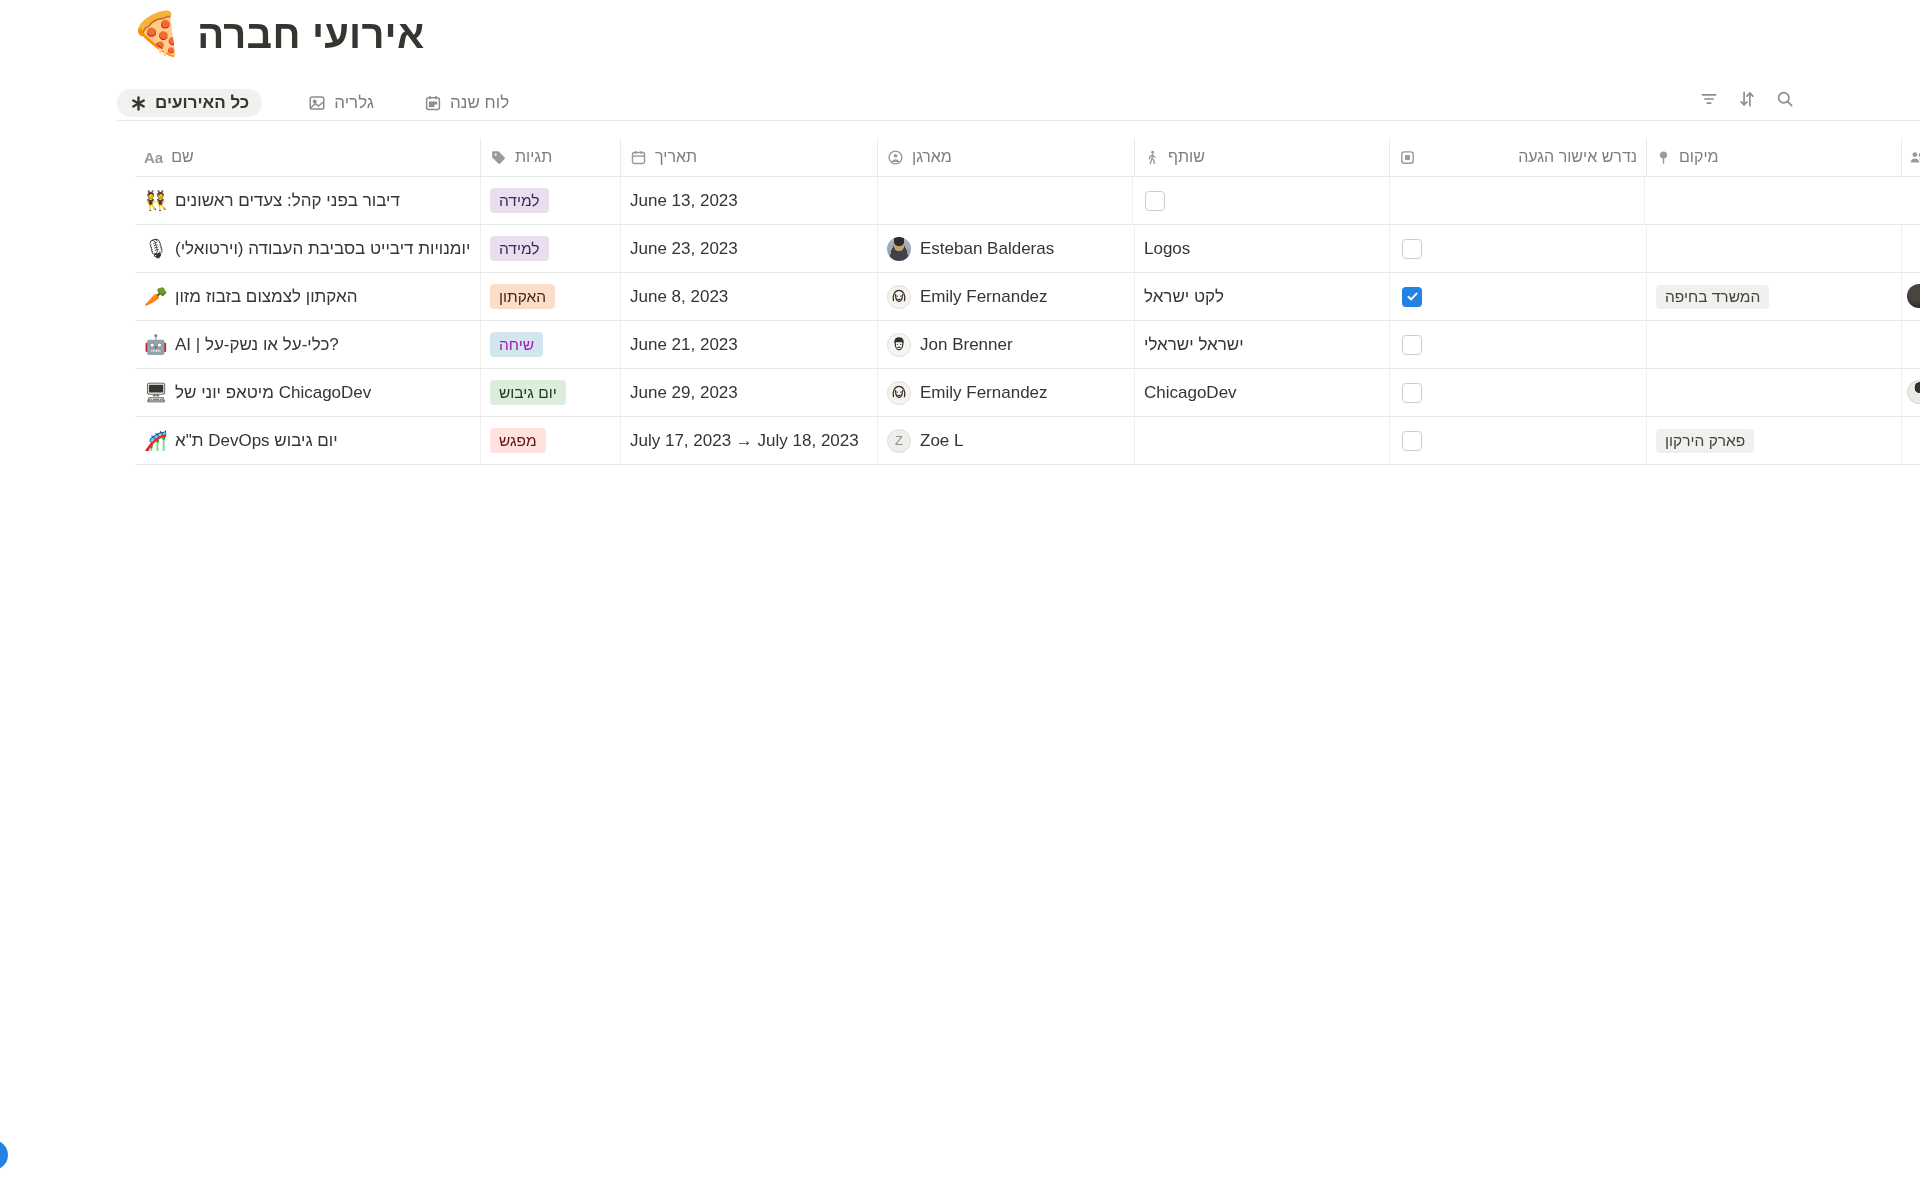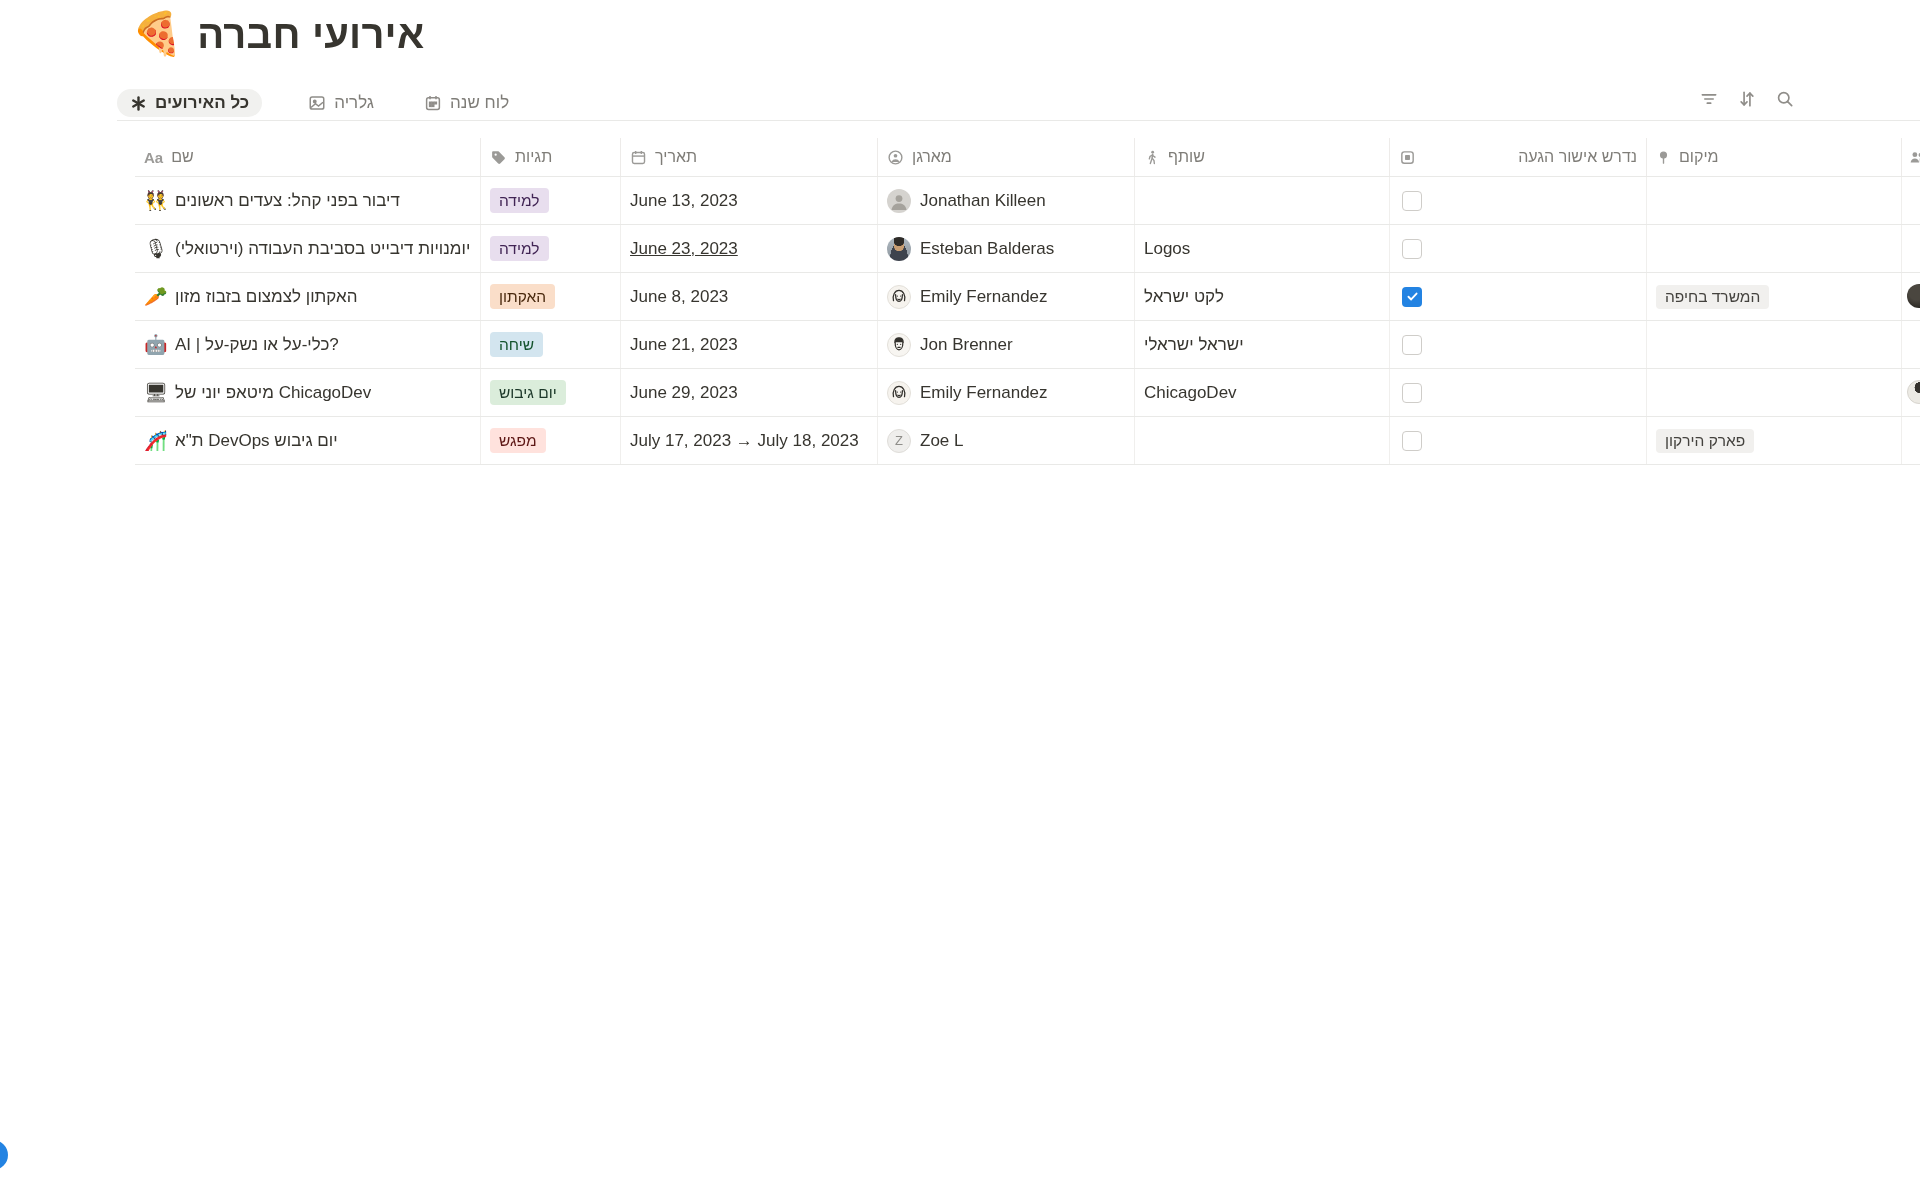--- a/index.html
+++ b/index.html
@@ -235,45 +235,36 @@
           <div class="td name-cell" style="width: 346px;">
             <span class="row-emoji">👯</span>
             <span class="row-name" dir="rtl">דיבור בפני קהל: צעדים ראשונים</span>
           </div>
           <div class="td" style="width: 140px;">
             <span class="tag" style="background: rgb(232, 222, 238); color: rgb(65, 36, 84);">למידה</span>
           </div>
           <div class="td" style="width: 257px;">
             <span>June 13, 2023</span>
           </div>
-          <div class="td organizer-cell" style="width: 257px;">
-            <span class="avatar silhouette">
-              <svg width="24" height="24" viewBox="0 0 24 24">
-                <circle cx="12" cy="9.6" r="3.4" fill="#a5a29c"></circle>
-                <path d="M4.5 21 C5.3 16.2 8.3 14.6 12 14.6 C15.7 14.6 18.7 16.2 19.5 21 Z" fill="#a5a29c"></path>
-              </svg>
-            </span>
-            <span>Jonathan Killeen</span>
-          </div>
           <div class="td" style="width: 255px;"></div>
           <div class="td" style="width: 257px; padding-left: 12px;">
             <span class="checkbox"></span>
           </div>
           <div class="td" style="width: 255px;"></div>
           <div class="td edge-cell" style="width: 18px; padding: 0px;"></div>
         </div>
         <div class="tr">
           <div class="td name-cell" style="width: 346px;">
             <span class="row-emoji">🎙</span>
             <span class="row-name" dir="rtl">יומנויות דיבייט בסביבת העבודה (וירטואלי)</span>
           </div>
           <div class="td" style="width: 140px;">
             <span class="tag" style="background: rgb(232, 222, 238); color: rgb(65, 36, 84);">למידה</span>
           </div>
-          <div class="td" style="width: 257px; text-decoration: underline;">
+          <div class="td" style="width: 257px;">
             <span>June 23, 2023</span>
           </div>
           <div class="td organizer-cell" style="width: 257px;">
             <span class="avatar photo"></span>
             <span>Esteban Balderas</span>
           </div>
           <div class="td" style="width: 255px;">
             <span dir="auto">Logos</span>
           </div>
           <div class="td" style="width: 257px; padding-left: 12px;">
@@ -321,21 +312,21 @@
           <div class="td edge-cell" style="width: 18px; padding: 0px;">
             <span class="edge-avatar dark"></span>
           </div>
         </div>
         <div class="tr">
           <div class="td name-cell" style="width: 346px;">
             <span class="row-emoji">🤖</span>
             <span class="row-name" dir="ltr">AI | כלי-על או נשק-על?</span>
           </div>
           <div class="td" style="width: 140px;">
-            <span class="tag" style="background: rgb(211, 229, 239); color: #14532d;">שיחה</span>
+            <span class="tag" style="background: rgb(211, 229, 239); color: #a21caf;">שיחה</span>
           </div>
           <div class="td" style="width: 257px;">
             <span>June 21, 2023</span>
           </div>
           <div class="td organizer-cell" style="width: 257px;">
             <span class="avatar sketch-m">
               <svg width="22" height="22" viewBox="0 0 24 24" fill="none" stroke="#33312d" stroke-width="1.4" stroke-linecap="round">
                 <path d="M7.5 9 C7.5 5.8 9.5 4.2 12 4.2 C14.5 4.2 16.5 5.8 16.5 9" fill="#33312d"></path>
                 <path d="M7.8 9.5 C7.8 14 9.6 17.2 12 17.2 C14.4 17.2 16.2 14 16.2 9.5"></path>
                 <circle cx="10.2" cy="11.2" r="0.7" fill="#33312d" stroke="none"></circle>

